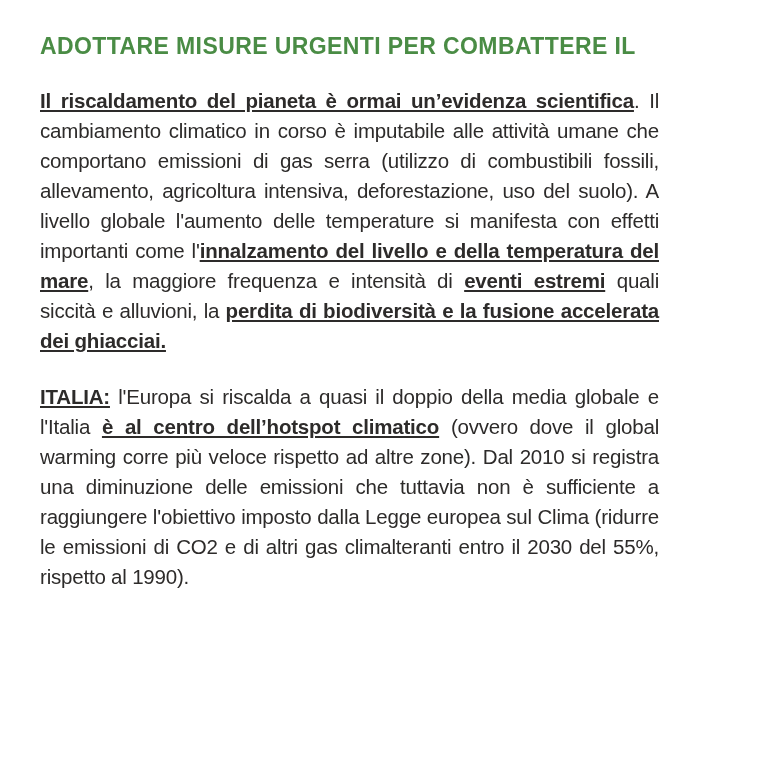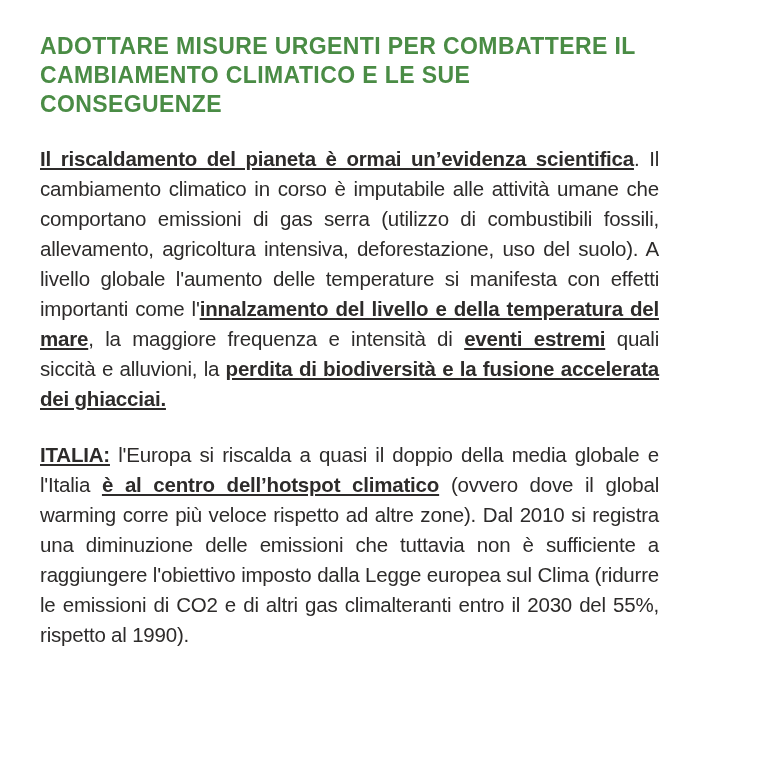--- a/index.html
+++ b/index.html
@@ -38,17 +38,16 @@
   }
   p.doc-paragraph span.b{font-weight:bold;text-decoration:underline;}
   p.doc-paragraph span.i{margin-top:20px;}
 </style>
 </head>
 <body>
 
 <div class="page">
   <h1 class="doc-title">
     <span class="hline">ADOTTARE MISURE URGENTI PER COMBATTERE IL</span>
-    <span class="hline">CAMBIAMENTO CLIMATICO E LE SUE CONSEGUENZE</span>
   </h1>
   <p class="doc-paragraph"><span class="b">Il riscaldamento del pianeta è ormai un’evidenza scientifica</span><span>. Il cambiamento climatico in corso è imputabile alle attività umane che comportano emissioni di gas serra (utilizzo di combustibili fossili, allevamento, agricoltura intensiva, deforestazione, uso del suolo). A livello globale l'aumento delle temperature si manifesta con effetti importanti come l'</span><span class="b">innalzamento del livello e della temperatura del mare</span><span>, la maggiore frequenza e intensità di </span><span class="b">eventi estremi</span><span> quali siccità e alluvioni, la </span><span class="b">perdita di biodiversità e la fusione accelerata dei ghiacciai.</span></p>
   <p class="doc-paragraph"><span class="b">ITALIA:</span><span> l'Europa si riscalda a quasi il doppio della media globale e l'Italia </span><span class="b">è al centro dell’hotspot climatico</span><span> (ovvero dove il </span><span class="i">global warming</span><span> corre più veloce rispetto ad altre zone). Dal 2010 si registra una diminuzione delle emissioni che tuttavia non è sufficiente a raggiungere l'obiettivo imposto dalla Legge europea sul Clima (ridurre le emissioni di CO2 e di altri gas climalteranti entro il 2030 del 55%, rispetto al 1990).</span></p>
 </div>
 
 </body></html>

